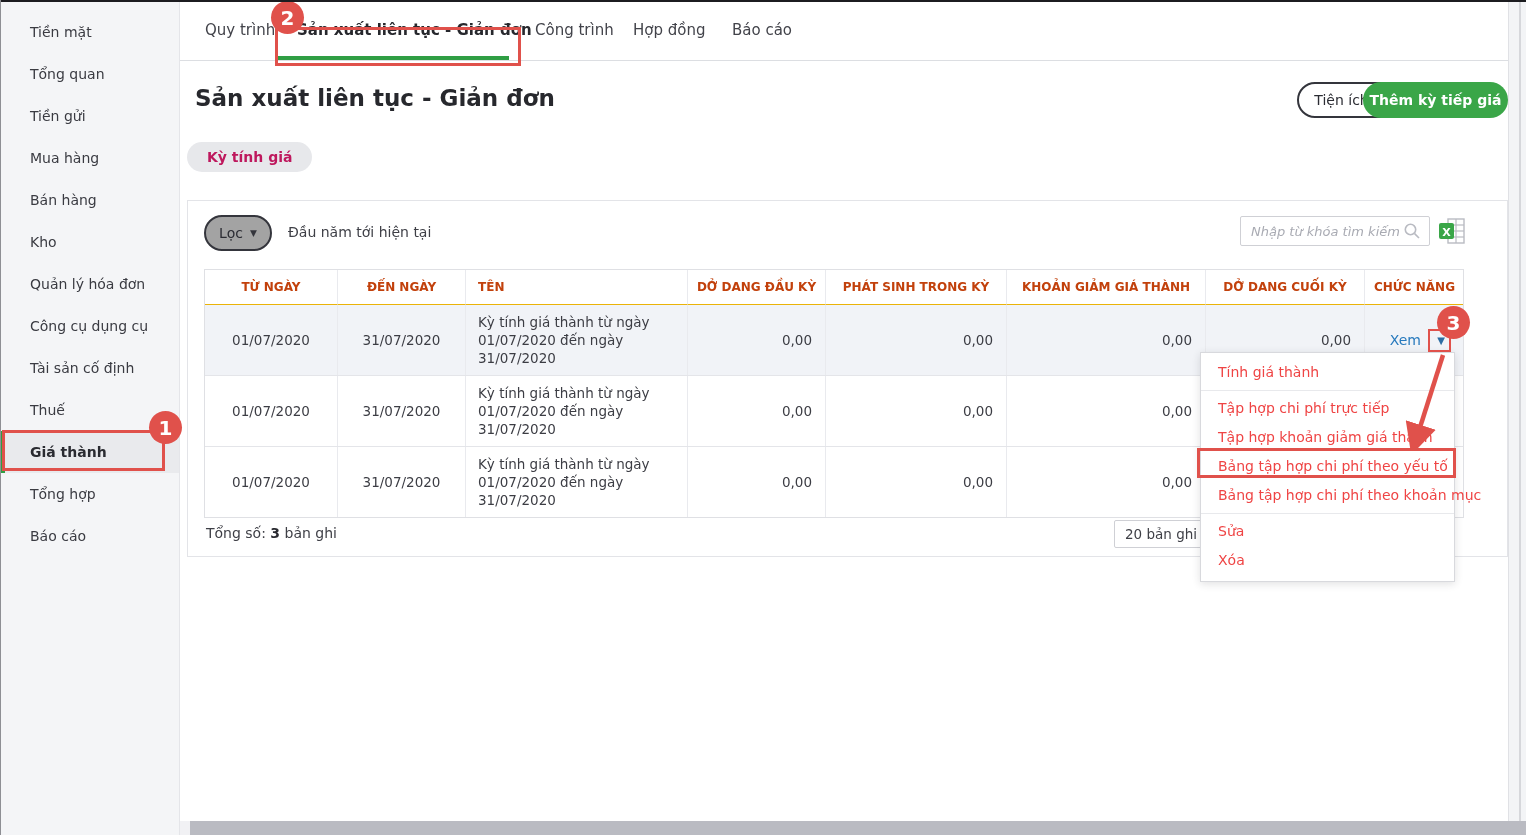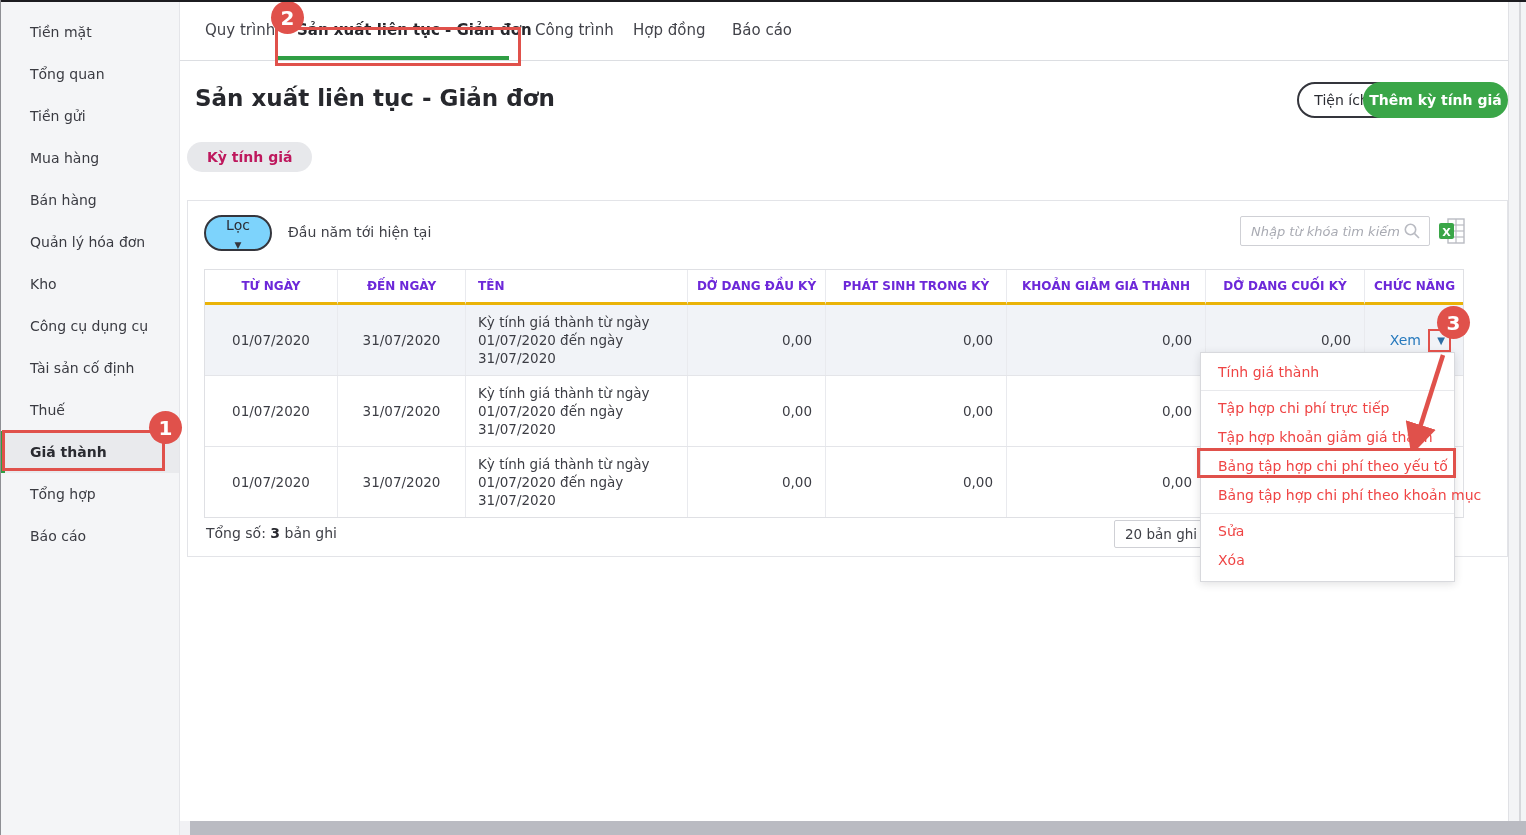--- a/index.html
+++ b/index.html
@@ -29,31 +29,31 @@
   
   .page-title { position:absolute; left:195px; top:85px; font-size:23px; font-weight:bold; color:#27282d; }
   .btn-pill { position:absolute; display:flex; align-items:center; justify-content:center; border-radius:18px; font-size:14px; cursor:pointer; }
   .btn-utilities { left:1297px; top:82px; width:103px; height:36px; border:2px solid #34353c; color:#2b2c33; gap:7px; background:#fff; }
   .btn-add { left:1363px; top:82px; width:145px; height:36px; background:#3aa648; color:#fff; font-weight:bold; }
   .caret-dark { font-size:9px; color:#34353c; }
   .chip { position:absolute; left:187px; top:142px; height:30px; padding:0 20px; display:flex; align-items:center; background:#e7e8eb; border-radius:16px; font-size:14px; font-weight:bold; color:#be185d; }
 
   
   .card { position:absolute; left:187px; top:200px; width:1321px; height:357px; background:#fff; border:1px solid #e3e4e8; }
-  .btn-filter { left:16px; top:14px; width:68px; height:36px; border:2px solid #34353c; color:#2b2c33; gap:7px; background:#7dd3fc;flex-direction:column; }
+  .btn-filter { left:16px; top:14px; width:68px; height:36px; border:2px solid #34353c; color:#2b2c33; gap:7px; background:#a3a3a3; }
   .range-text { position:absolute; left:100px; top:23px; font-size:14px; color:#3e3f46; }
   .search-box { position:absolute; left:1052px; top:15px; width:190px; height:30px; border:1px solid #cfd0d5; border-radius:2px; display:flex; align-items:center; padding:0 8px 0 10px; background:#fff; }
   .search-box input { border:none; outline:none; flex:1; font-size:13px; font-style:italic; color:#6f7077; font-family:inherit; background:transparent; min-width:0; }
   .search-box input::placeholder { color:#a9abb3; }
   .excel-btn { position:absolute; left:1251px; top:16px; width:26px; height:28px; cursor:pointer; }
 
   
   .tablewrap { position:absolute; left:16px; top:68px; width:1260px; border:1px solid #dfe0e4; }
   .trow { display:grid; grid-template-columns:133px 128px 222px 138px 181px 199px 159px 98px; }
-  .th { height:35px; display:flex; align-items:center; font-size:12px; font-weight:bold; color:#6d28d9; border-right:1px solid #e9eaee; border-bottom:3px solid #eab308; justify-content:center; padding:0 6px; }
+  .th { height:35px; display:flex; align-items:center; font-size:12px; font-weight:bold; color:#c2410c; border-right:1px solid #e9eaee; border-bottom:1px solid #eab308; justify-content:center; padding:0 6px; }
   .th:last-child { border-right:none; justify-content:flex-end; padding-right:8px; }
   .th.left { justify-content:flex-start; padding-left:12px; }
   .td { min-height:67px; display:flex; align-items:center; font-size:13.5px; color:#3c3d44; border-right:1px solid #e9eaee; justify-content:center; padding:0 14px; }
   .td:last-child { border-right:none; }
   .td.left { justify-content:flex-start; padding:8px 12px; line-height:18px; }
   .td.num { justify-content:flex-end; padding-right:13px; }
   .td.act { justify-content:flex-end; padding-right:12px; gap:10px; }
   .body-row { border-bottom:1px solid #e4e5e9; }
   .body-row:last-child { border-bottom:none; }
   .body-row.alt { background:#f1f3f7; }
@@ -106,24 +106,24 @@
       <div class="side-item">
           <span>Tiền gửi</span>
         </div>
       <div class="side-item">
           <span>Mua hàng</span>
         </div>
       <div class="side-item">
           <span>Bán hàng</span>
         </div>
       <div class="side-item">
+          <span>Kho</span>
+        </div>
+      <div class="side-item">
           <span>Quản lý hóa đơn</span>
-        </div>
-      <div class="side-item">
-          <span>Kho</span>
         </div>
       <div class="side-item">
           <span>Công cụ dụng cụ</span>
         </div>
       <div class="side-item">
           <span>Tài sản cố định</span>
         </div>
       <div class="side-item">
           <span>Thuế</span>
         </div>
@@ -158,21 +158,21 @@
       </div>
     <div class="tab-underline"></div>
   </div>
 
   <h1 class="page-title">Sản xuất liên tục - Giản đơn</h1>
   <div class="btn-pill btn-utilities">
     <span>Tiện ích</span>
     <span class="caret-dark">▼</span>
   </div>
   <div class="btn-pill btn-add">
-    <span>Thêm kỳ tính giá</span>
+    <span>Thêm kỳ tiếp giá</span>
   </div>
   <div class="chip">
       <span>Kỳ tính giá</span>
     </div>
 
   <section class="card">
     <div class="btn-pill btn-filter" style="position:absolute;">
       <span>Lọc</span>
       <span class="caret-dark">▼</span>
     </div>

